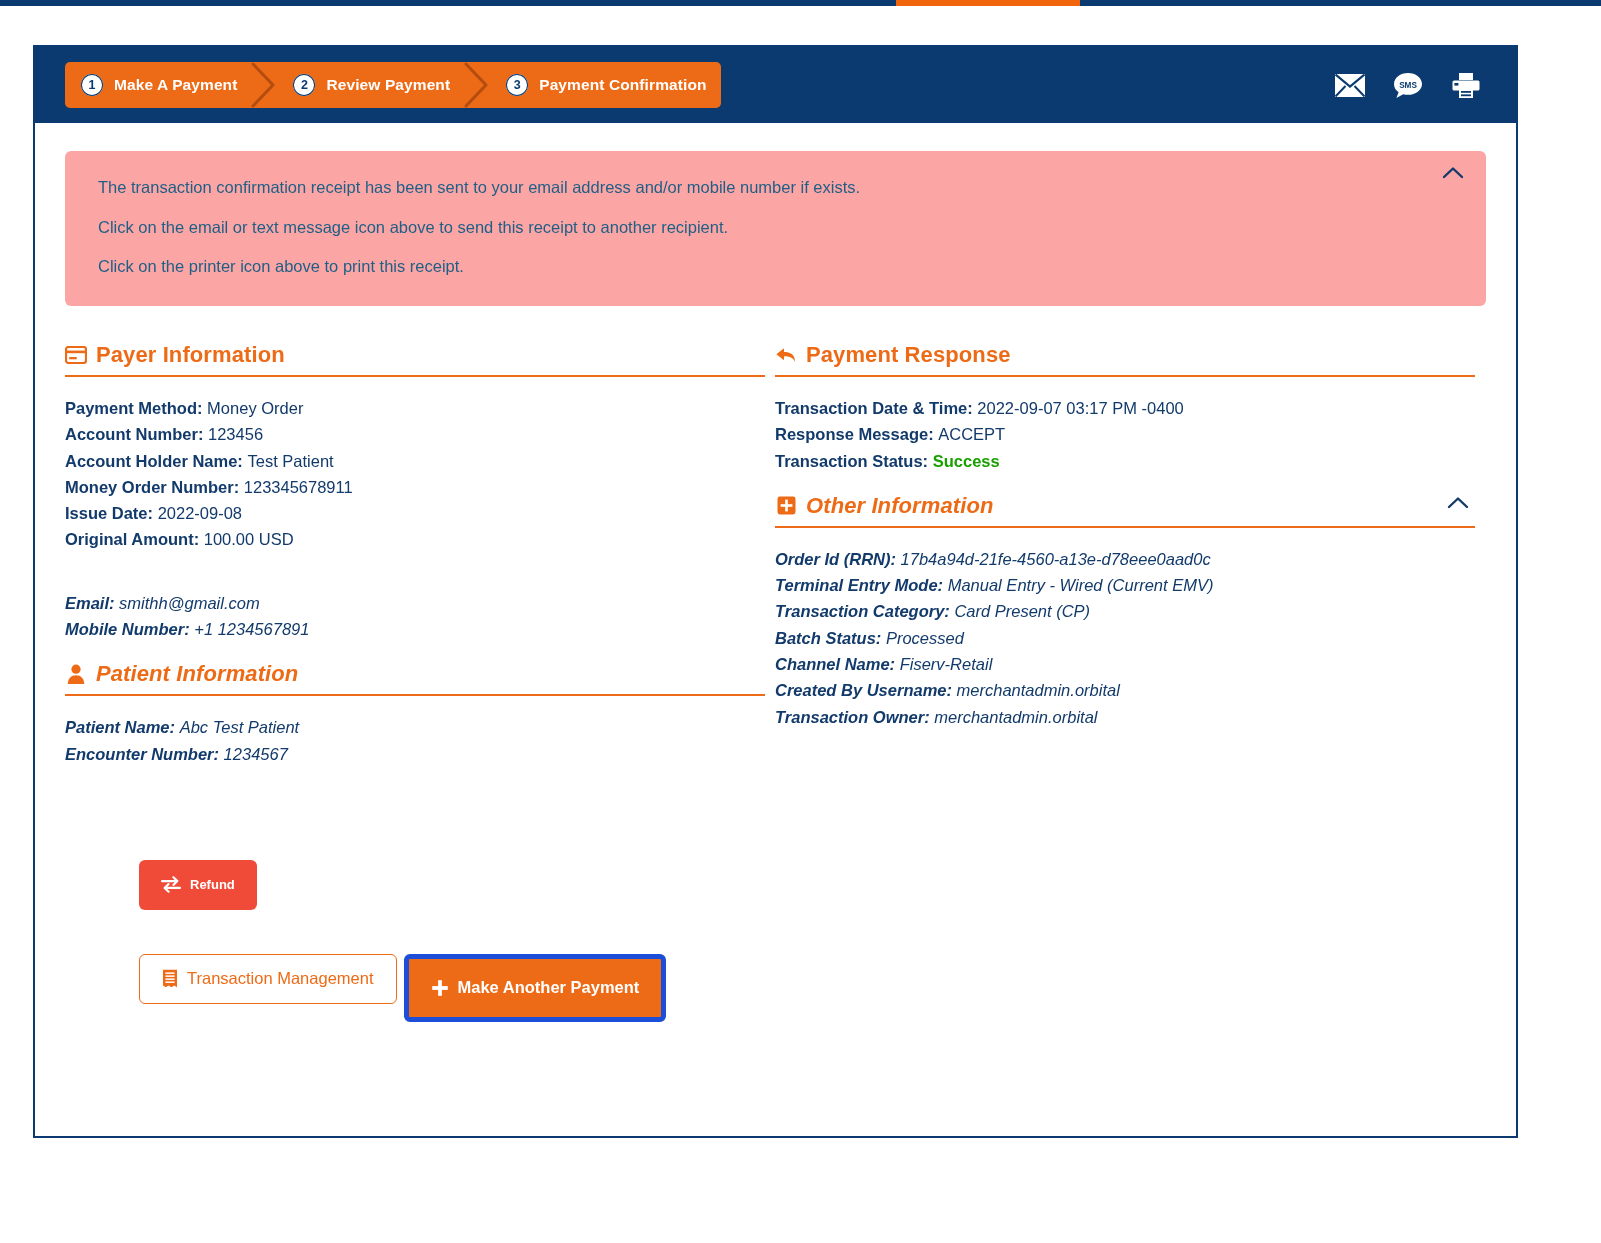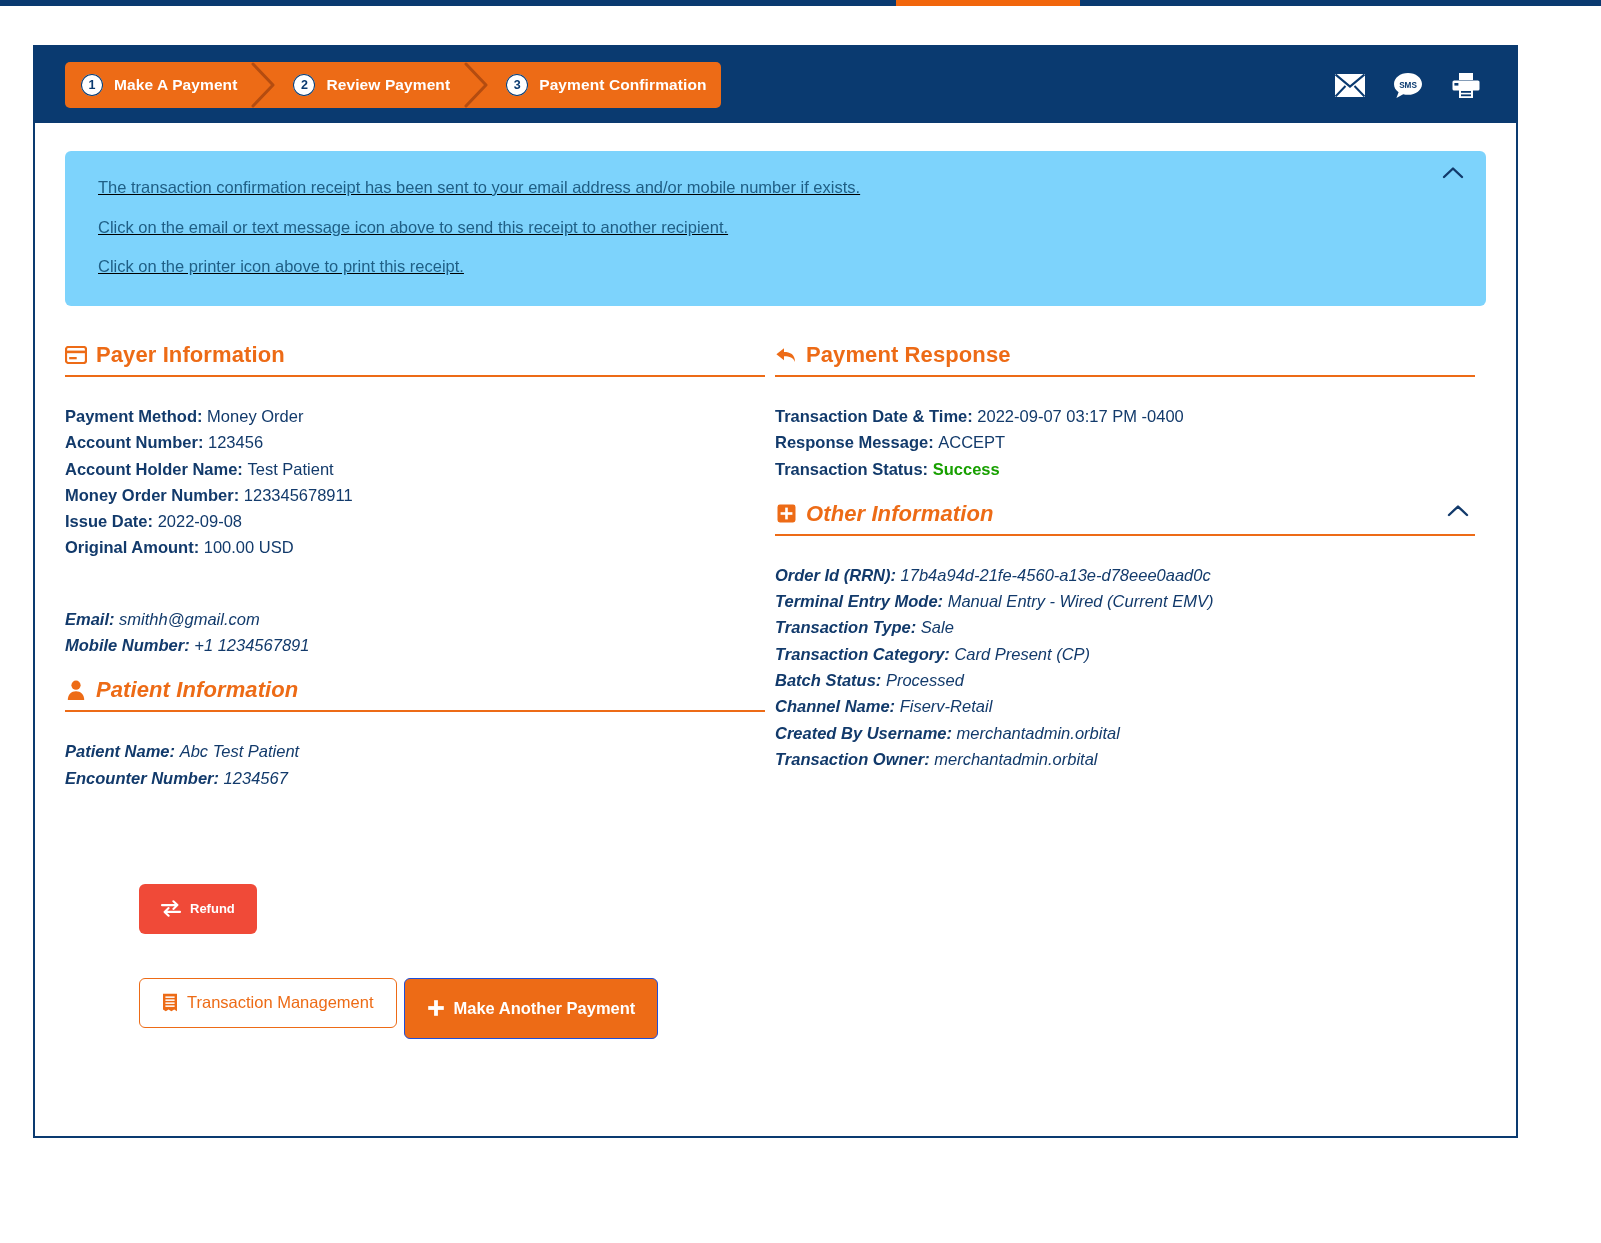--- a/index.html
+++ b/index.html
@@ -118,26 +118,25 @@
 
   
   .card-body {
     padding: 28px 30px 0 30px;
     box-sizing: border-box;
   }
 
   
   .banner {
     position: relative;
-    background: #7dd3fc;
+    background: #fca5a5;
     border-radius: 6px;
     padding: 26px 60px 17px 33px;
     box-sizing: border-box;
     min-height: 155px;
-    text-decoration: underline;
   }
   .banner p {
     margin: 0 0 19px 0;
     color: #1f5f86;
     font-size: 16.5px;
     line-height: 1.25;
   }
   .banner p:last-child { margin-bottom: 0; }
   .banner-collapse {
     position: absolute;
@@ -180,21 +179,21 @@
     font-size: 22px;
     font-weight: bold;
     letter-spacing: 0.1px;
   }
   .sec-collapse {
     position: absolute;
     right: 6px;
     top: 2px;
     cursor: pointer;
   }
-  .sec-rows { padding-top: 26px; }
+  .sec-rows { padding-top: 18px; }
   .row {
     font-size: 16.5px;
     line-height: 26.3px;
     color: #123a6b;
     white-space: nowrap;
   }
   .row .k { font-weight: bold; color: #123a6b; }
   .row .v { font-weight: normal; color: #123a6b; }
   .row .v.success { color: #18a000; font-weight: bold; }
   .refund-wrap { margin-top: 93px; padding-left: 74px; }
@@ -232,23 +231,23 @@
     border-radius: 6px;
     height: 50px;
     padding: 0 22px;
     font-size: 16.5px;
     font-weight: normal;
   }
   .btn-outline .bicon { margin-right: 9px; display:flex; }
   .btn-solid {
     background: #ed6b16;
     color: #ffffff;
-    border: 1px solid #1d4ed8;
+    border: 5px solid #1d4ed8;
     border-radius: 6px;
-    height: 61px;
+    height: 68px;
     padding: 0 22px;
     font-size: 16.5px;
     font-weight: bold;
   }
   .btn-solid .bicon { margin-right: 9px; display:flex; }
   .btn-gap { width: 7px; flex: 0 0 7px; }
 </style>
 </head>
 <body>
 
@@ -461,24 +460,20 @@
           <div class="sec-rows">
             <div class="row">
               <span class="k">Order Id (RRN): </span>
               <span class="v">17b4a94d-21fe-4560-a13e-d78eee0aad0c</span>
             </div>
             <div class="row">
               <span class="k">Terminal Entry Mode: </span>
               <span class="v">Manual Entry - Wired (Current EMV)</span>
             </div>
             <div class="row">
-              <span class="k">Transaction Type: </span>
-              <span class="v">Sale</span>
-            </div>
-            <div class="row">
               <span class="k">Transaction Category: </span>
               <span class="v">Card Present (CP)</span>
             </div>
             <div class="row">
               <span class="k">Batch Status: </span>
               <span class="v">Processed</span>
             </div>
             <div class="row">
               <span class="k">Channel Name: </span>
               <span class="v">Fiserv-Retail</span>

